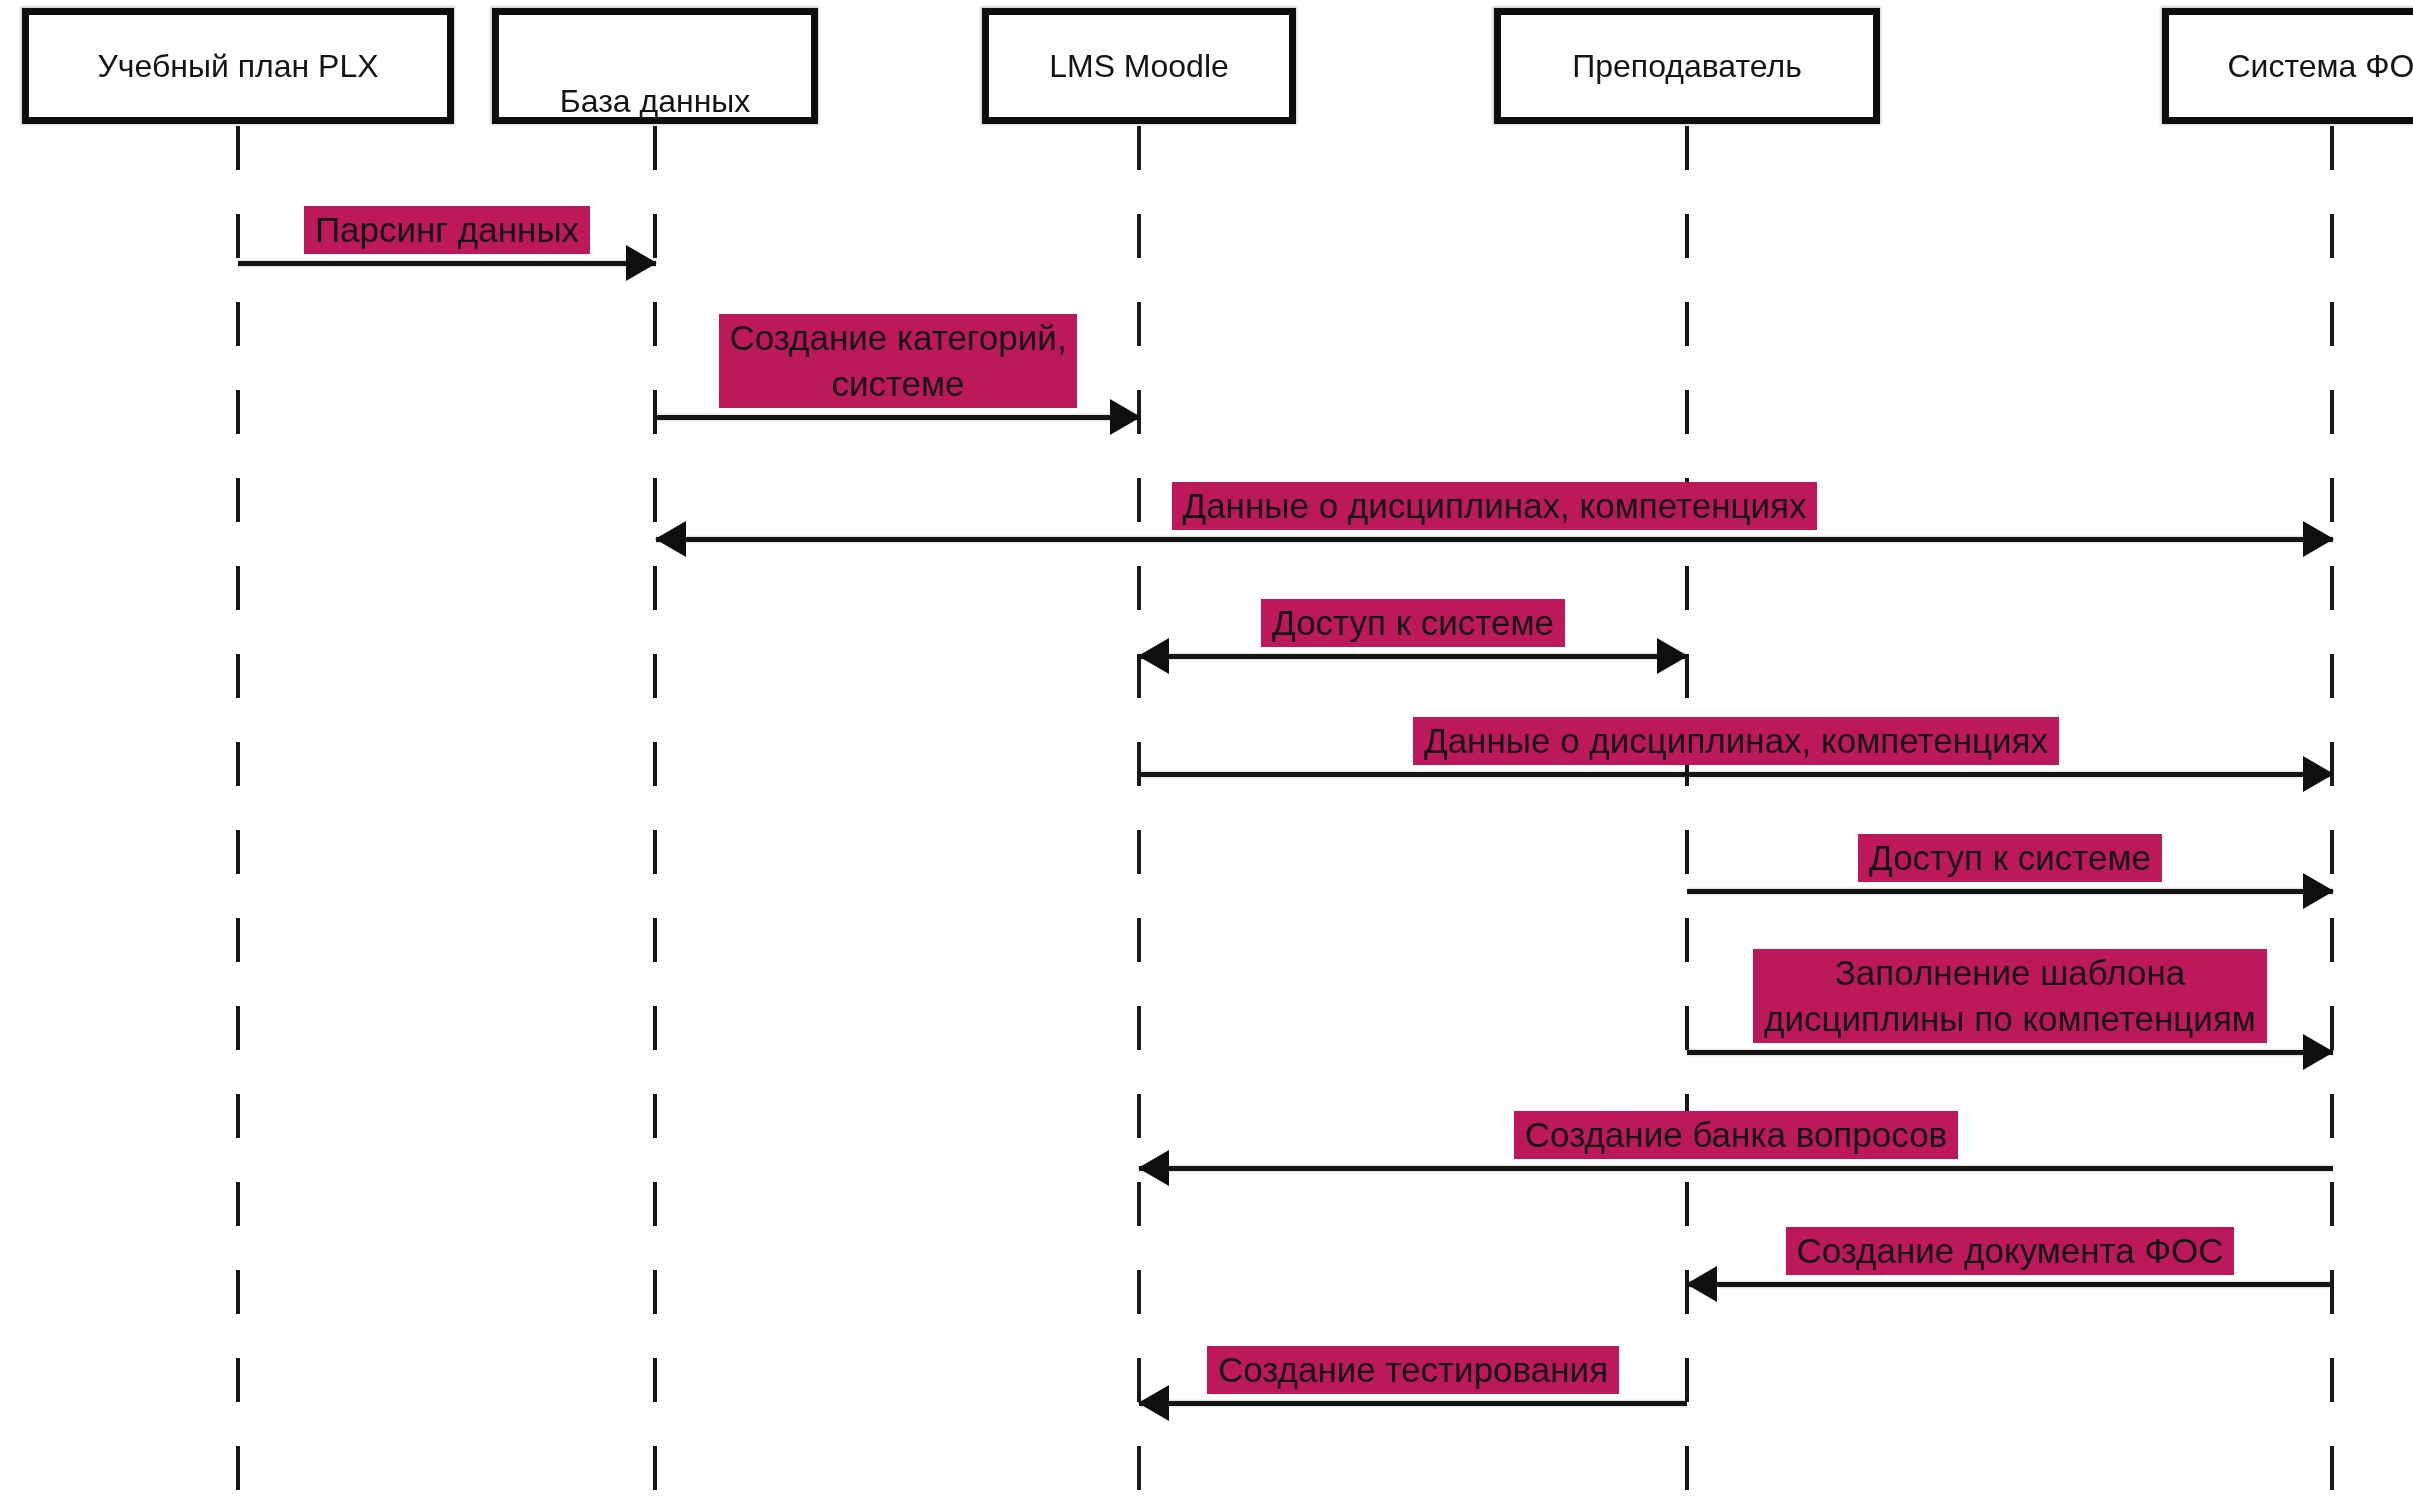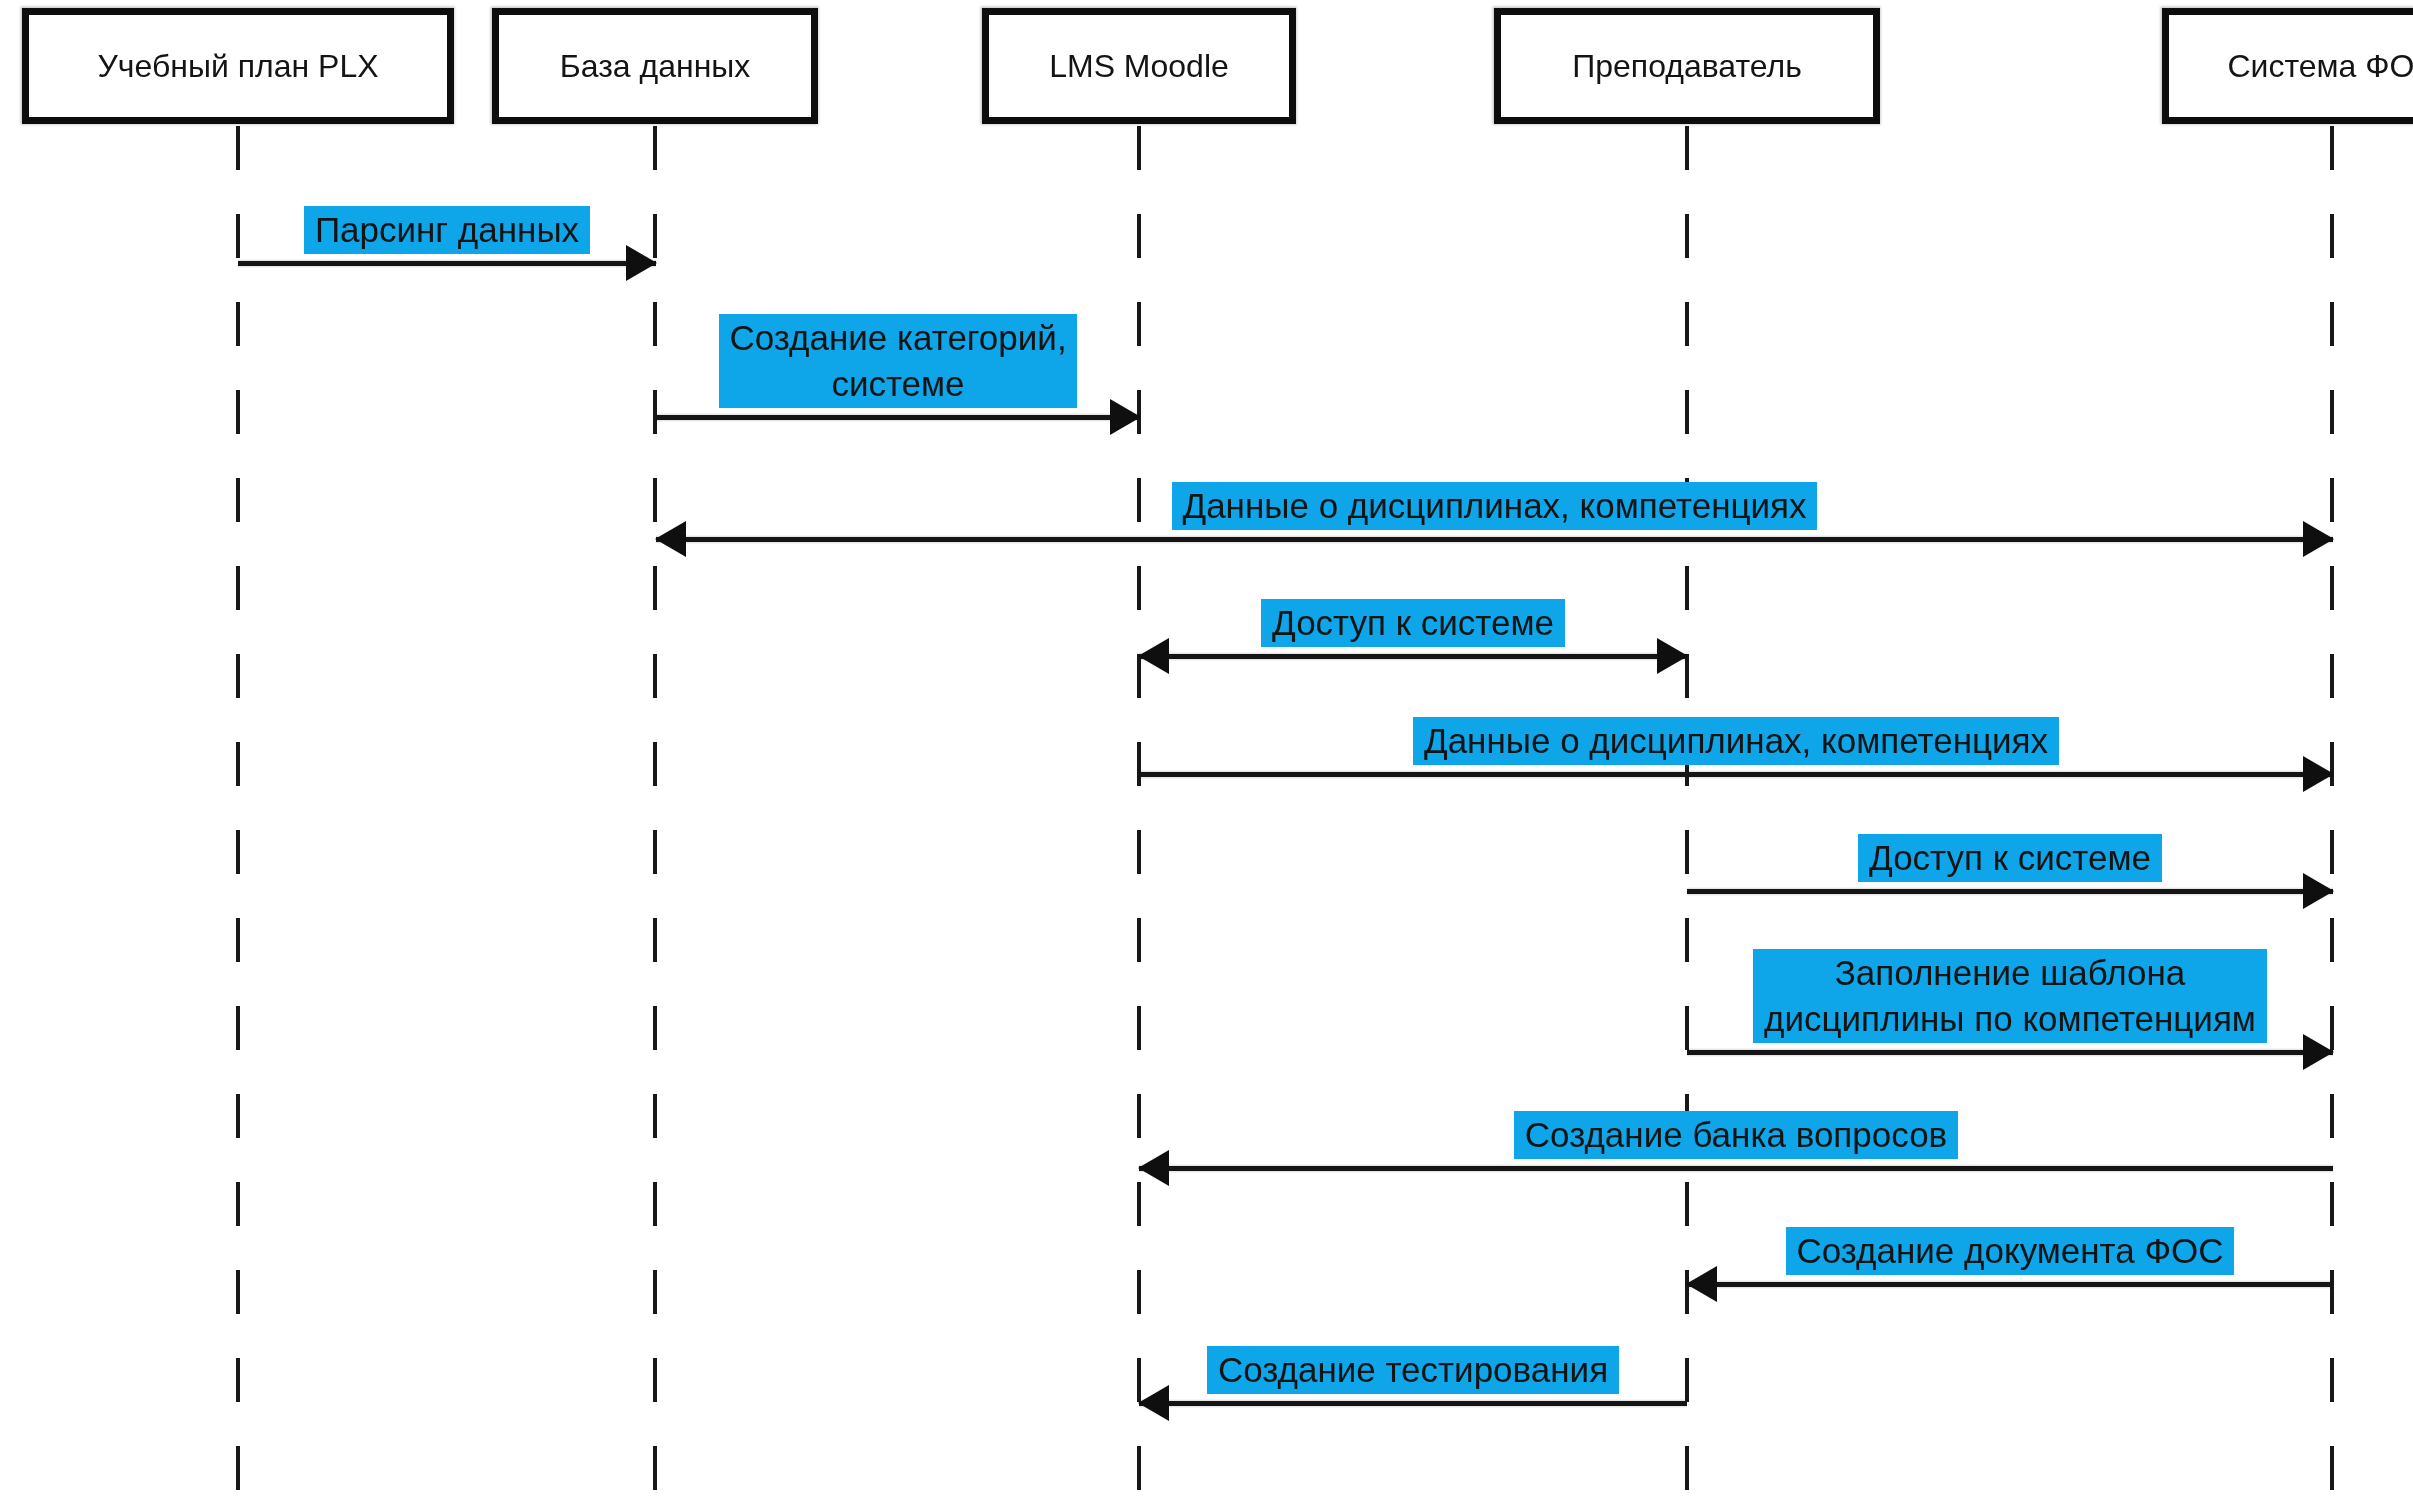--- a/index.html
+++ b/index.html
@@ -67,21 +67,21 @@
   .msg-label-wrap {
     position: absolute;
     left: 0;
     right: 0;
     bottom: 11.6px;
     display: flex;
     justify-content: center;
   }
   .msg-label {
     display: inline-block;
-    background: #0ea5e9;
+    background: #be185d;
     padding: 1px 10.6px;
     font-size: 35px;
     line-height: 1.32;
     text-align: center;
     white-space: pre-line;
     color: #141414;
   }
   .head {
     position: absolute;
     top: -16px;
@@ -107,21 +107,21 @@
 
   <div class="lifeline" style="left:236px;"></div>
   <div class="lifeline" style="left:653px;"></div>
   <div class="lifeline" style="left:1137px;"></div>
   <div class="lifeline" style="left:1685px;"></div>
   <div class="lifeline" style="left:2330px;"></div>
 
   <div class="actor-box" style="left:22px; width:432px;">
     <span class="actor-label">Учебный план PLX</span>
   </div>
-  <div class="actor-box" style="left:492px; width:326px;">
+  <div class="actor-box" style="left:492px; width:326px;align-items:flex-end;">
     <span class="actor-label">База данных</span>
   </div>
   <div class="actor-box" style="left:982px; width:314px;">
     <span class="actor-label">LMS Moodle</span>
   </div>
   <div class="actor-box" style="left:1494px; width:386px;text-align:right;">
     <span class="actor-label">Преподаватель</span>
   </div>
   <div class="actor-box" style="left:2162px; width:341px;">
     <span class="actor-label">Система ФОС</span>

